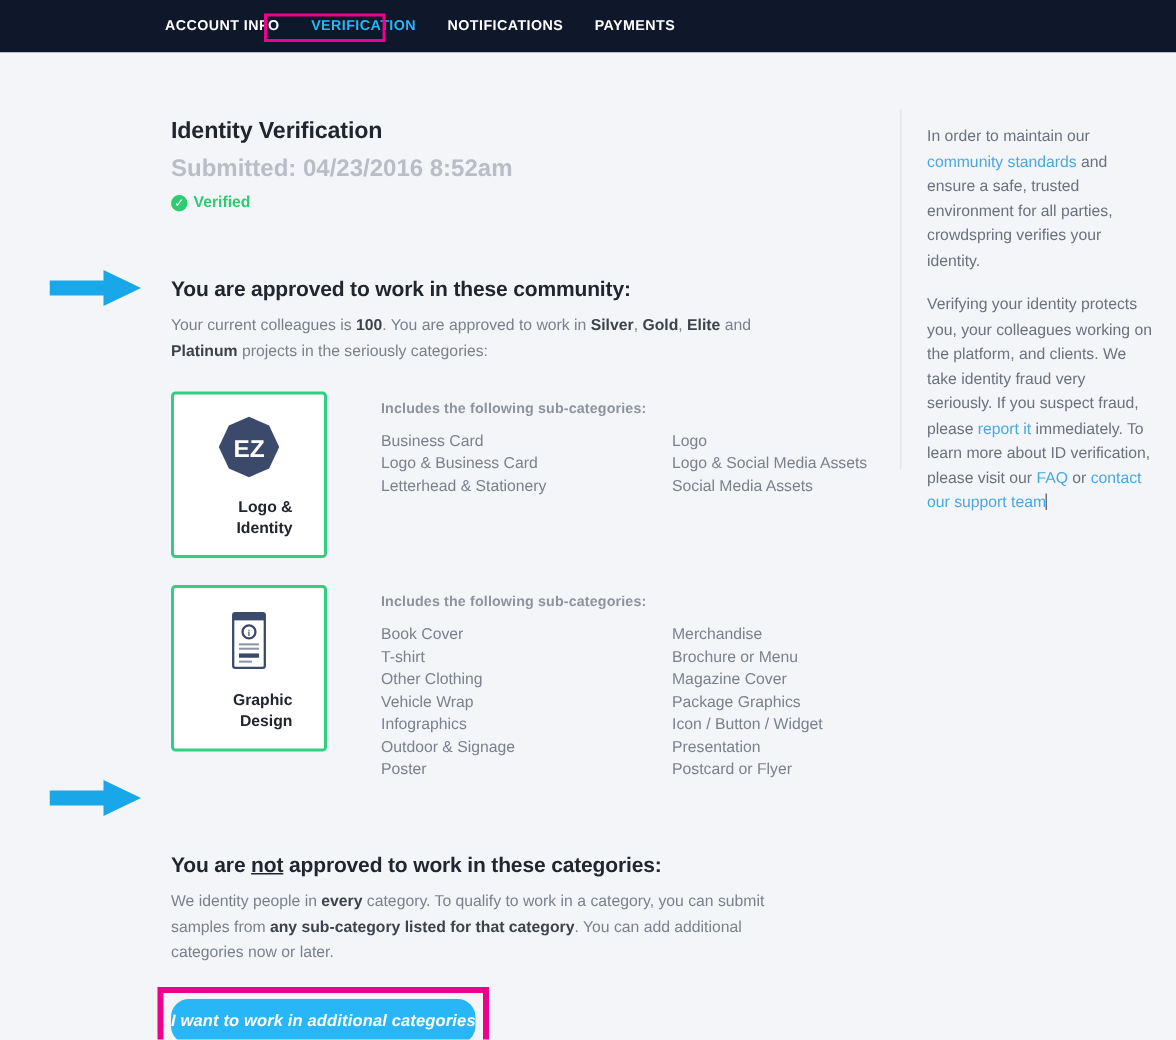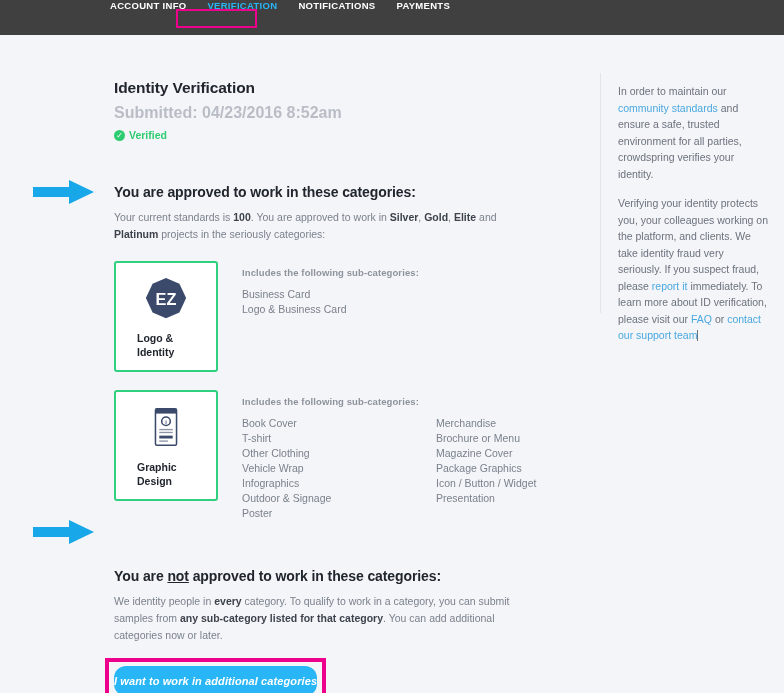--- a/index.html
+++ b/index.html
@@ -8,22 +8,23 @@
     height: 693px;
     overflow: hidden;
     background: #f4f5f8;
     font-family: "Liberation Sans", sans-serif;
     color: #3f4550;
   }
 
   
   .topnav {
     height: 35px;
-    background: #404040;
-    display: flex;
+    background: #0f172a;
+    display: flex;
+    align-items: center;
     padding-left: 110px;
     position: relative;
   }
   .nav-item {
     font-size: 9.5px;
     font-weight: bold;
     letter-spacing: 0.3px;
     color: #ffffff;
     margin-right: 21px;
     white-space: nowrap;
@@ -136,28 +137,28 @@
     flex-direction: column;
     align-items: center;
     justify-content: center;
     padding: 12px 21px 11px;
   }
   .cat-card.approved { border-color: #2fd07f; }
   .cat-card-label {
     font-size: 10.5px;
     font-weight: bold;
     color: #21262e;
-    text-align: left;
+    text-align: right;
     margin-top: 10px;
     line-height: 14px;
   }
   .cat-icon { width: 46px; height: 46px; display:block; }
 
   .cat-subs {
-    margin-left: 24px;
+    margin-left: 36px;
     padding-top: 6px;
     flex: 1;
   }
   .subs-title {
     font-size: 9.5px;
     font-weight: bold;
     color: #8d939d;
     margin-bottom: 10px;
     letter-spacing: 0.1px;
   }
@@ -263,37 +264,43 @@
     <div>
       <div class="page-title">Identity Verification</div>
       <div class="submitted">Submitted: 04/23/2016 8:52am</div>
       <div class="verified-row">
         <span class="check-icon">✓</span>
         <span class="verified-label">Verified</span>
       </div>
     </div>
 
     <div class="sec-approved">
-      <div class="section-head">You are approved to work in these categories:</div>
-      <div class="section-sub"><span>Your current standards is </span><b>100</b><span>. You are approved to work in </span><b>Silver</b><span>, </span><b>Gold</b><span>, </span><b>Elite</b><span> and </span><b>Platinum</b><span> projects in the seriously categories:</span></div>
+      <div class="section-head">You are approved to work in these community:</div>
+      <div class="section-sub"><span>Your current colleagues is </span><b>100</b><span>. You are approved to work in </span><b>Silver</b><span>, </span><b>Gold</b><span>, </span><b>Elite</b><span> and </span><b>Platinum</b><span> projects in the seriously categories:</span></div>
 
       <div class="cat-row">
         <div class="cat-card approved">
           <svg class="cat-icon" viewBox="0 0 48 48">
             <polygon points="24,3 38,9 45,24 38,39 24,45 10,39 3,24 10,9" fill="#3b4a6b"></polygon>
             <text x="24" y="31" font-family="Liberation Sans, sans-serif" font-size="17" font-weight="bold" fill="#ffffff" text-anchor="middle">EZ</text>
           </svg>
           <div class="cat-card-label">Logo &amp; Identity</div>
         </div>
         <div class="cat-subs">
           <div class="subs-title">Includes the following sub-categories:</div>
           <div class="subs-grid">
             <ul class="subs-col">
               <li>Business Card</li>
               <li>Logo &amp; Business Card</li>
+              <li>Letterhead &amp; Stationery</li>
+            </ul>
+            <ul class="subs-col">
+              <li>Logo</li>
+              <li>Logo &amp; Social Media Assets</li>
+              <li>Social Media Assets</li>
             </ul>
           </div>
         </div>
       </div>
 
       <div class="cat-row">
         <div class="cat-card approved">
           <svg class="cat-icon" viewBox="0 0 48 48">
             <rect x="13" y="5" width="22" height="38" rx="1.5" fill="#ffffff" stroke="#3b4a6b" stroke-width="1.6"></rect>
             <rect x="13" y="5" width="22" height="5" fill="#3b4a6b"></rect>
@@ -318,20 +325,21 @@
               <li>Outdoor &amp; Signage</li>
               <li>Poster</li>
             </ul>
             <ul class="subs-col">
               <li>Merchandise</li>
               <li>Brochure or Menu</li>
               <li>Magazine Cover</li>
               <li>Package Graphics</li>
               <li>Icon / Button / Widget</li>
               <li>Presentation</li>
+              <li>Postcard or Flyer</li>
             </ul>
           </div>
         </div>
       </div>
     </div>
 
     <div class="sec-not">
       <div class="section-head"><span>You are </span><u>not</u><span> approved to work in these categories:</span></div>
       <div class="section-sub"><span>We identity people in </span><b>every</b><span> category. To qualify to work in a category, you can submit samples from </span><b>any sub-category listed for that category</b><span>. You can add additional categories now or later.</span></div>
 

